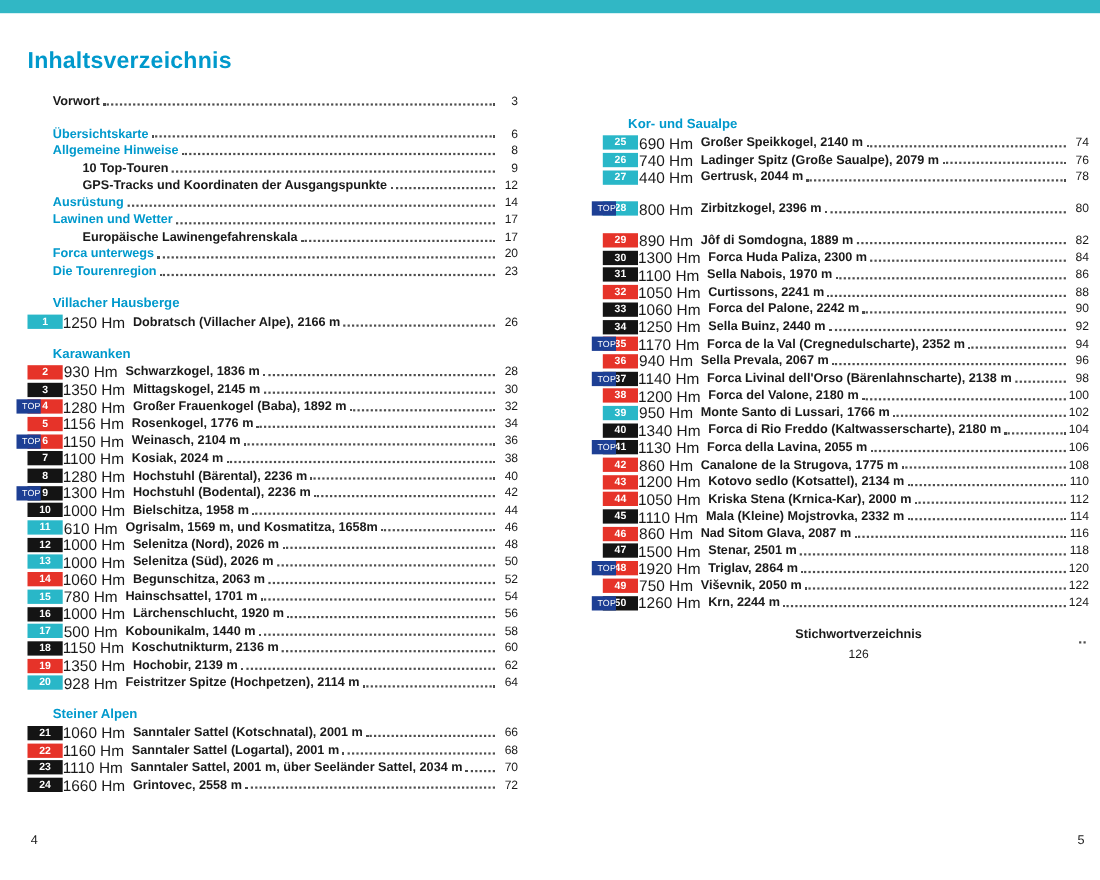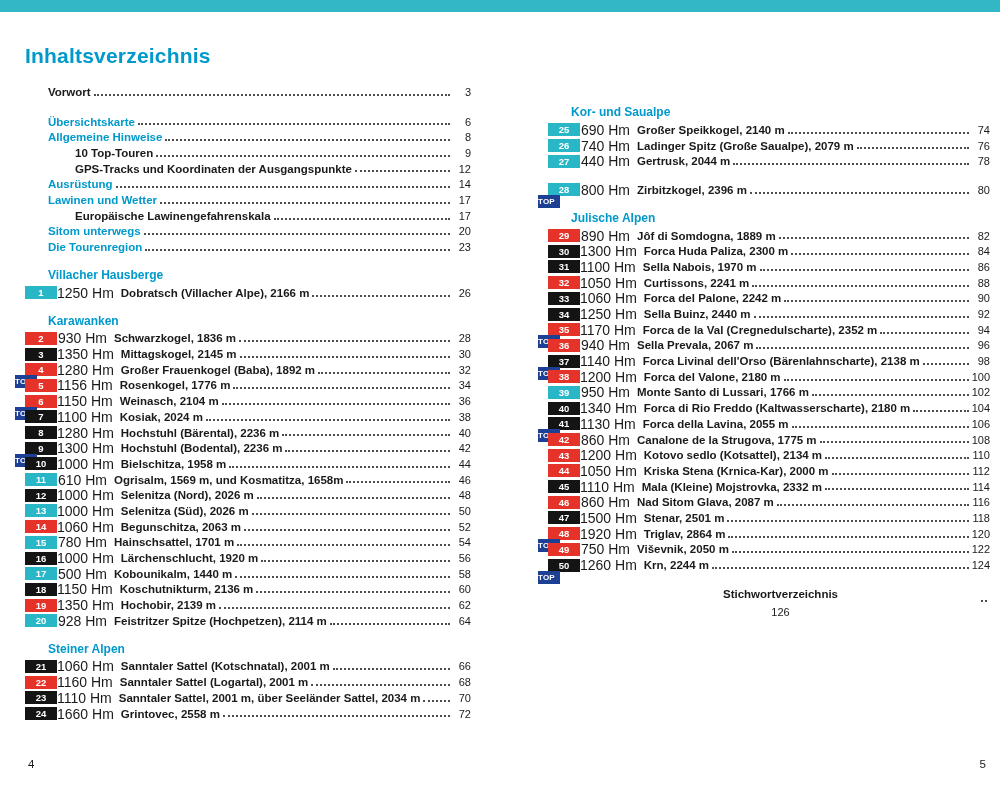--- a/index.html
+++ b/index.html
@@ -53,25 +53,25 @@
   .tour-row .badges { flex:0 0 18px; position:relative; height:13px; }
   .num-badge {
     display:block; width:32px; height:13px;
     color:#fff; font-weight:bold; font-size:9.5px; line-height:13px;
     text-align:center;
   }
   .lv-easy   { background:var(--easy,#29b7c8); }
   .lv-medium { background:var(--medium,#e63329); }
   .lv-hard   { background:var(--hard,#141414); }
   .top-badge {
-    position:absolute; right:20px; top:12px;
+    position:absolute; right:20px; top:0;
     width:22px; height:13px;
     background:var(--top,#1d3f94);
-    color:#fff; font-weight:bold; font-size:8px; line-height:13px;
-    text-align:left; letter-spacing:0.2px;
+    color:#fff; font-weight:normal; font-size:8px; line-height:13px;
+    text-align:right; letter-spacing:0.2px;
   }
   .hm {
     flex:0 0 50px; text-align:right;
     font-size:14px; margin-right:7px; white-space:nowrap;
   }
   .name { font-weight:bold; white-space:nowrap; }
   .leader {
     flex:1 1 auto; min-width:6px;
     border-bottom:2px dotted #4d4d4d;
     margin:0 3px 4px 3px;
@@ -131,21 +131,21 @@
           <span class="flabel">Lawinen und Wetter</span>
           <span class="leader"></span>
           <span class="pg">17</span>
         </div>
         <div class="row front-row style-indent">
           <span class="flabel">Europäische Lawinengefahrenskala</span>
           <span class="leader"></span>
           <span class="pg">17</span>
         </div>
         <div class="row front-row style-link">
-          <span class="flabel">Sitom unterwegs</span>
+          <span class="flabel">Forca unterwegs</span>
           <span class="leader"></span>
           <span class="pg">20</span>
         </div>
         <div class="row front-row style-link">
           <span class="flabel">Die Tourenregion</span>
           <span class="leader"></span>
           <span class="pg">23</span>
         </div>
         <div class="section">
           <div class="heading">Villacher Hausberge</div>
@@ -415,21 +415,20 @@
               <span class="top-badge">TOP</span>
               <span class="num-badge lv-easy">28</span>
             </span>
             <span class="hm">800 Hm</span>
             <span class="name">Zirbitzkogel, 2396 m</span>
             <span class="leader"></span>
             <span class="pg">80</span>
           </div>
         </div>
         <div class="section">
-          <div class="heading">Julische Alpen</div>
           <div class="row tour-row">
             <span class="badges">
               <span class="num-badge lv-medium">29</span>
             </span>
             <span class="hm">890 Hm</span>
             <span class="name">Jôf di Somdogna, 1889 m</span>
             <span class="leader"></span>
             <span class="pg">82</span>
           </div>
           <div class="row tour-row">

